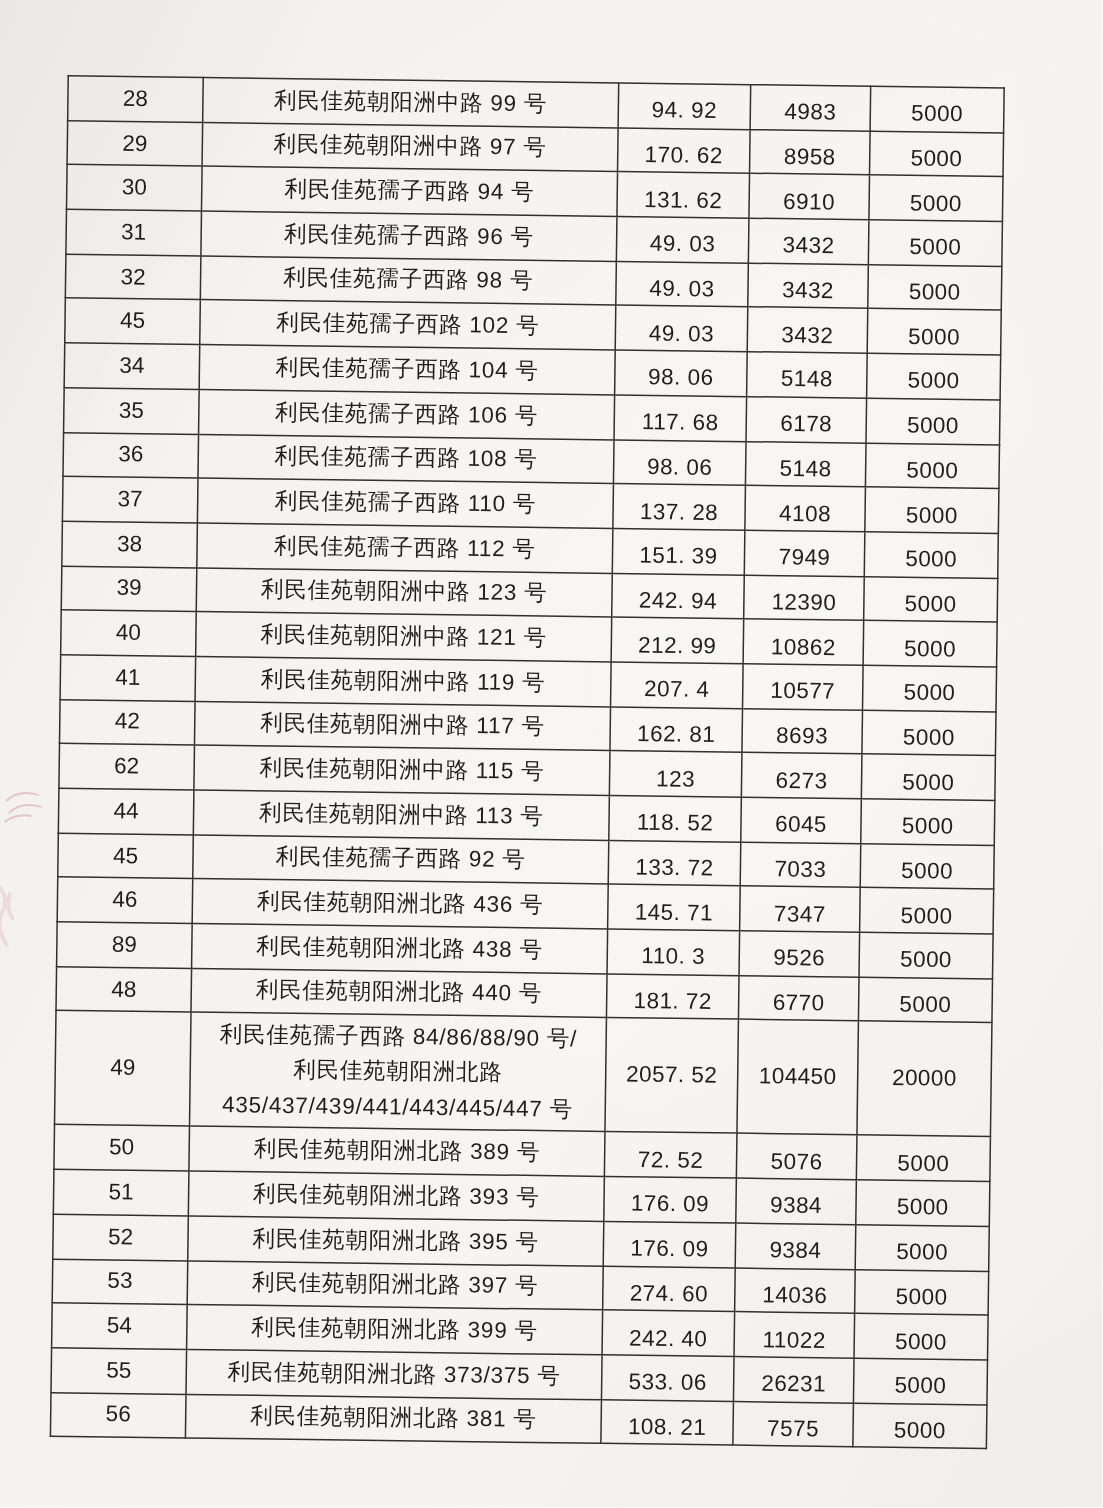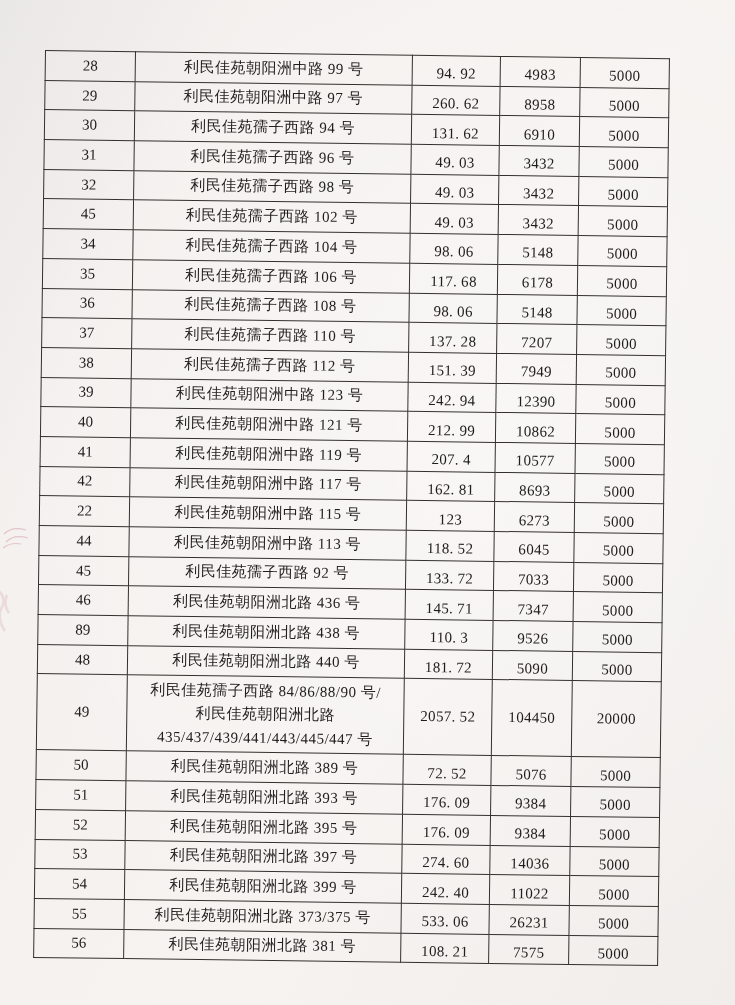--- a/index.html
+++ b/index.html
@@ -3,21 +3,21 @@
 <meta charset="utf-8">
 <style>
   html,body{margin:0;padding:0;}
   .page{
     position:relative;
     width:735px;height:1005px;
     overflow:hidden;
     background:
       radial-gradient(120% 90% at 68% 45%, rgba(255,255,255,0.35), rgba(255,255,255,0) 60%),
       linear-gradient(115deg,#eae8e6 0%,#f4f1ef 22%,#f6f3f1 58%,#f0edea 100%);
-    font-family:Liberation Serif, serif;
+    font-family:Liberation Sans, sans-serif;
   }
   .table-wrap{
     position:absolute;left:45px;top:50px;width:624px;
     transform:rotate(0.75deg);
     transform-origin:0 0;
   }
   table.doc-table{
     width:100%;
     border-collapse:collapse;
     table-layout:fixed;
@@ -76,21 +76,21 @@
           <tr>
             <td class="cell-no">28</td>
             <td class="addr">利民佳苑朝阳洲中路 99 号</td>
             <td class="num">94. 92</td>
             <td class="num">4983</td>
             <td class="num">5000</td>
           </tr>
           <tr>
             <td class="cell-no">29</td>
             <td class="addr">利民佳苑朝阳洲中路 97 号</td>
-            <td class="num">260. 62</td>
+            <td class="num">170. 62</td>
             <td class="num">8958</td>
             <td class="num">5000</td>
           </tr>
           <tr>
             <td class="cell-no">30</td>
             <td class="addr">利民佳苑孺子西路 94 号</td>
             <td class="num">131. 62</td>
             <td class="num">6910</td>
             <td class="num">5000</td>
           </tr>
@@ -133,21 +133,21 @@
             <td class="cell-no">36</td>
             <td class="addr">利民佳苑孺子西路 108 号</td>
             <td class="num">98. 06</td>
             <td class="num">5148</td>
             <td class="num">5000</td>
           </tr>
           <tr>
             <td class="cell-no">37</td>
             <td class="addr">利民佳苑孺子西路 110 号</td>
             <td class="num">137. 28</td>
-            <td class="num">7207</td>
+            <td class="num">4108</td>
             <td class="num">5000</td>
           </tr>
           <tr>
             <td class="cell-no">38</td>
             <td class="addr">利民佳苑孺子西路 112 号</td>
             <td class="num">151. 39</td>
             <td class="num">7949</td>
             <td class="num">5000</td>
           </tr>
           <tr>
@@ -172,21 +172,21 @@
             <td class="num">5000</td>
           </tr>
           <tr>
             <td class="cell-no">42</td>
             <td class="addr">利民佳苑朝阳洲中路 117 号</td>
             <td class="num">162. 81</td>
             <td class="num">8693</td>
             <td class="num">5000</td>
           </tr>
           <tr>
-            <td class="cell-no">22</td>
+            <td class="cell-no">62</td>
             <td class="addr">利民佳苑朝阳洲中路 115 号</td>
             <td class="num">123</td>
             <td class="num">6273</td>
             <td class="num">5000</td>
           </tr>
           <tr>
             <td class="cell-no">44</td>
             <td class="addr">利民佳苑朝阳洲中路 113 号</td>
             <td class="num">118. 52</td>
             <td class="num">6045</td>
@@ -210,21 +210,21 @@
             <td class="cell-no">89</td>
             <td class="addr">利民佳苑朝阳洲北路 438 号</td>
             <td class="num">110. 3</td>
             <td class="num">9526</td>
             <td class="num">5000</td>
           </tr>
           <tr>
             <td class="cell-no">48</td>
             <td class="addr">利民佳苑朝阳洲北路 440 号</td>
             <td class="num">181. 72</td>
-            <td class="num">5090</td>
+            <td class="num">6770</td>
             <td class="num">5000</td>
           </tr>
           <tr class="multiline">
             <td class="cell-no">49</td>
             <td class="addr">利民佳苑孺子西路 84/86/88/90 号/
 利民佳苑朝阳洲北路
 435/437/439/441/443/445/447 号</td>
             <td class="num">2057. 52</td>
             <td class="num">104450</td>
             <td class="num">20000</td>

